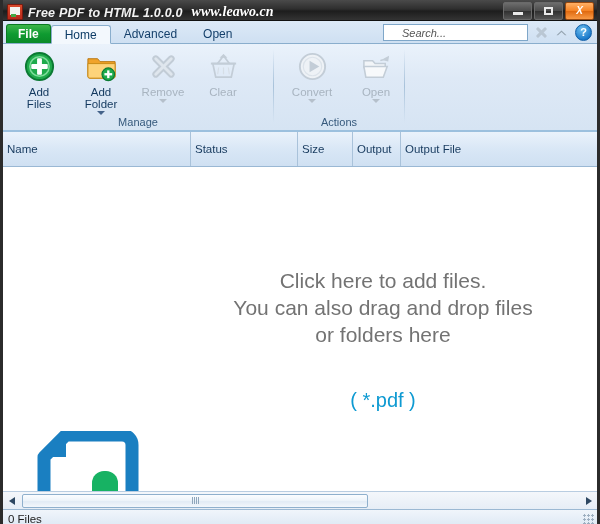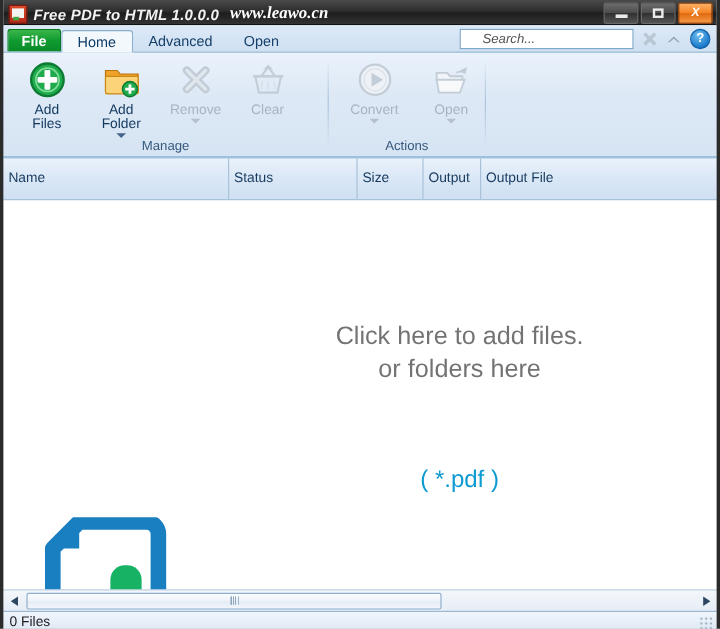--- a/index.html
+++ b/index.html
@@ -360,20 +360,21 @@
       <svg class="doc-icon" viewBox="0 0 132 118">
         <path d="M8 26 L30 4 H86 a10 10 0 0 1 10 10 V104 a10 10 0 0 1 -10 10 H18
                  a10 10 0 0 1 -10 -10 Z" fill="none" stroke="#1a7fc1" stroke-width="13" stroke-linejoin="round"></path>
         <path d="M8 26 L30 4 L30 26 Z" fill="#1a7fc1"></path>
         <rect x="56" y="40" width="26" height="74" rx="12" fill="#17b263"></rect>
         <rect x="32" y="64" width="74" height="26" rx="12" fill="#17b263"></rect>
       </svg>
 
       <div class="hint-text">
         <div>Click here to add files.</div>
+        <div>You can also drag and drop files</div>
         <div>or folders here</div>
       </div>
 
       <div class="hint-ext">( *.pdf )</div>
     </div>
   </div>
 
   <div class="hscroll">
     <div class="sb-arrow">
       <i class="tri-l"></i>

